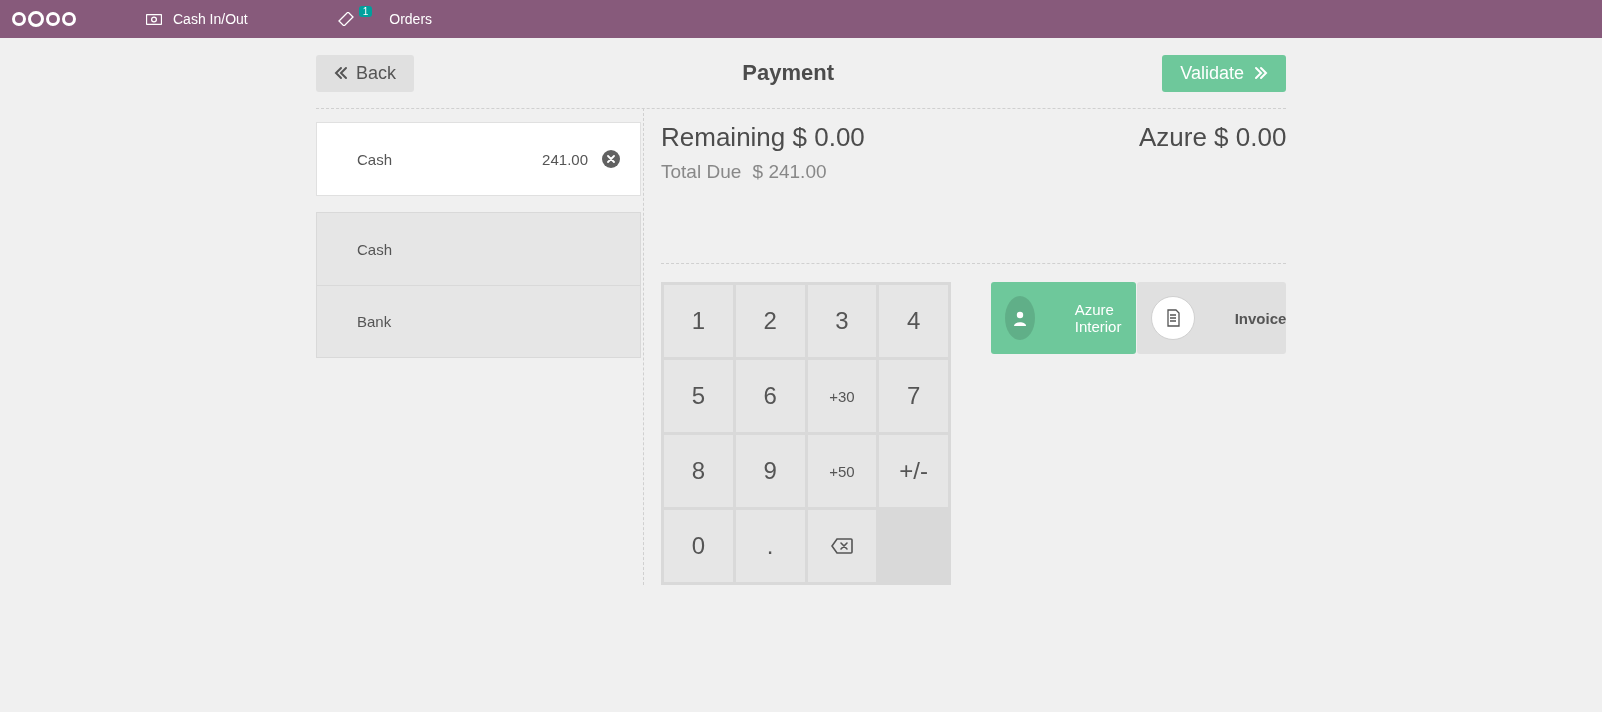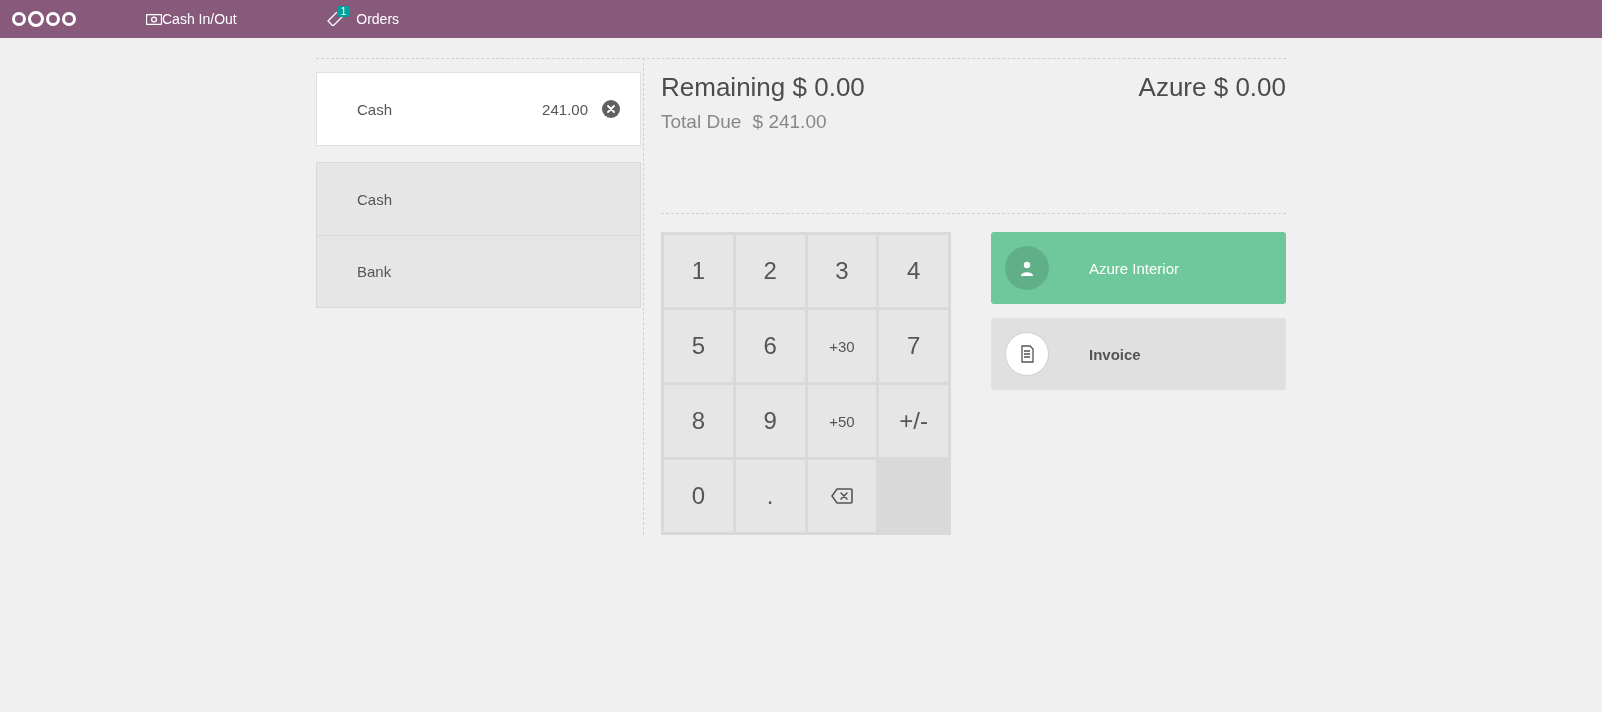--- a/index.html
+++ b/index.html
@@ -12,21 +12,21 @@
     align-items: center;
     color: #fff;
     font-size: 14px;
     padding-left: 12px;
   }
   .logo { display: flex; align-items: center; gap: 2px; margin-right: 70px; }
   .logo-circle {
     width: 16px; height: 16px; border: 3px solid #fff; border-radius: 50%;
   }
   .logo-circle.small { width: 14px; height: 14px; border-width: 3px; }
-  .top-item { display: flex; align-items: center; gap: 0; margin-right: 90px; color: #fff; cursor: pointer; }
+  .top-item { display: flex; align-items: center; gap: 11px; margin-right: 90px; color: #fff; cursor: pointer; }
   .top-item .icon-box { width: 16px; display: inline-flex; justify-content: center; }
   .top-item .badge {
     background: #00A09D; color: #fff; font-size: 10px; border-radius: 3px;
     padding: 0 4px; position: relative; top: -8px; left: -6px;
   }
   .orders-wrap { display: flex; align-items: center; }
 
   .content {
     width: 100%;
     display: flex;
@@ -126,21 +126,21 @@
     gap: 3px;
     background: #d9d9d9;
     padding: 3px;
   }
   .numkey {
     background: #e6e6e6; display: flex; align-items: center; justify-content: center;
     font-size: 24px; color: #555; cursor: pointer; font-weight: 500;
   }
   .numkey.small { font-size: 15px; font-weight: 400; }
 
-  .side-btns { display: flex; flex-direction: column; gap: 14px; }
+  .side-btns { display: flex; flex-direction: row; gap: 1px; }
   .side-btn {
     height: 72px; display: flex; align-items: center; border-radius: 3px;
     padding-left: 14px; gap: 40px; cursor: pointer; font-size: 15px;
   }
   .side-btn .circ {
     width: 44px; height: 44px; border-radius: 50%; display: flex;
     align-items: center; justify-content: center; font-size: 18px;
   }
   .side-btn.green { background: #6EC89B; color: #fff; }
   .side-btn.green .circ { background: rgba(0,0,0,0.12); color: #fff; }
@@ -175,20 +175,39 @@
         </svg>
     </span>
     <span class="badge">1</span>
     <span>Orders</span>
   </div>
 </div>
 
 <div class="content">
   <div class="payment-screen">
 
+    <div class="top-row">
+      <div class="btn back-btn">
+        <span>
+          <svg width="14" height="14" viewBox="0 0 14 14">
+              <path d="M7 2 L2 7 L7 12 M12 2 L7 7 L12 12" stroke="#555" stroke-width="2" fill="none" stroke-linecap="round"></path>
+            </svg>
+        </span>
+        <span>Back</span>
+      </div>
+      <div class="title">Payment</div>
+      <div class="btn validate-btn">
+        <span>Validate</span>
+        <span>
+          <svg width="14" height="14" viewBox="0 0 14 14">
+              <path d="M2 2 L7 7 L2 12 M7 2 L12 7 L7 12" stroke="#fff" stroke-width="2" fill="none" stroke-linecap="round"></path>
+            </svg>
+        </span>
+      </div>
+    </div>
 
     <div class="body-grid">
       <div class="left-col">
         <div class="payline">
           <span class="name">Cash</span>
           <span class="amount">241.00</span>
           <span class="del">
             <svg width="8" height="8" viewBox="0 0 8 8">
                 <path d="M1 1 L7 7 M7 1 L1 7" stroke="#fff" stroke-width="1.8" stroke-linecap="round"></path>
               </svg>

